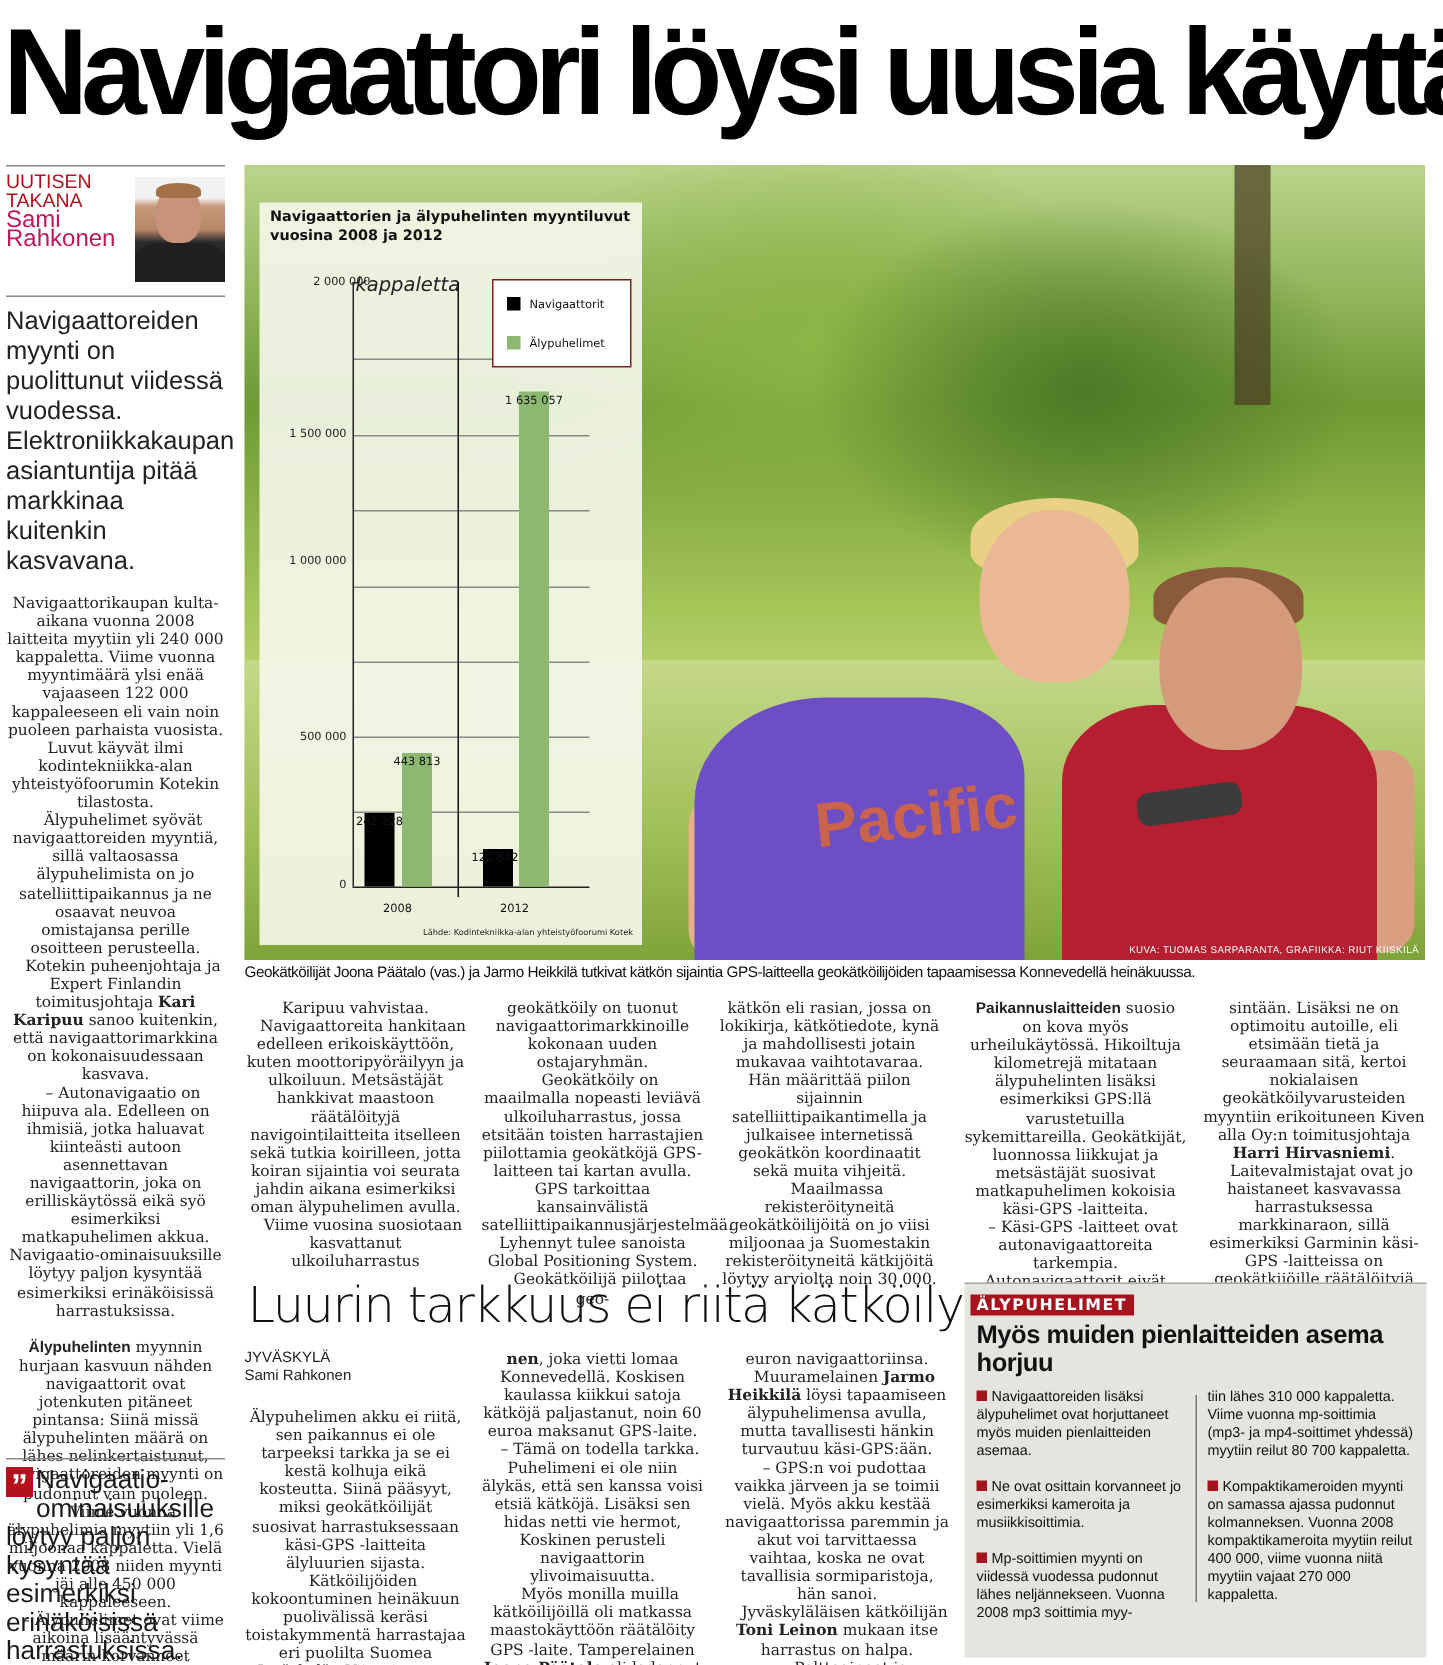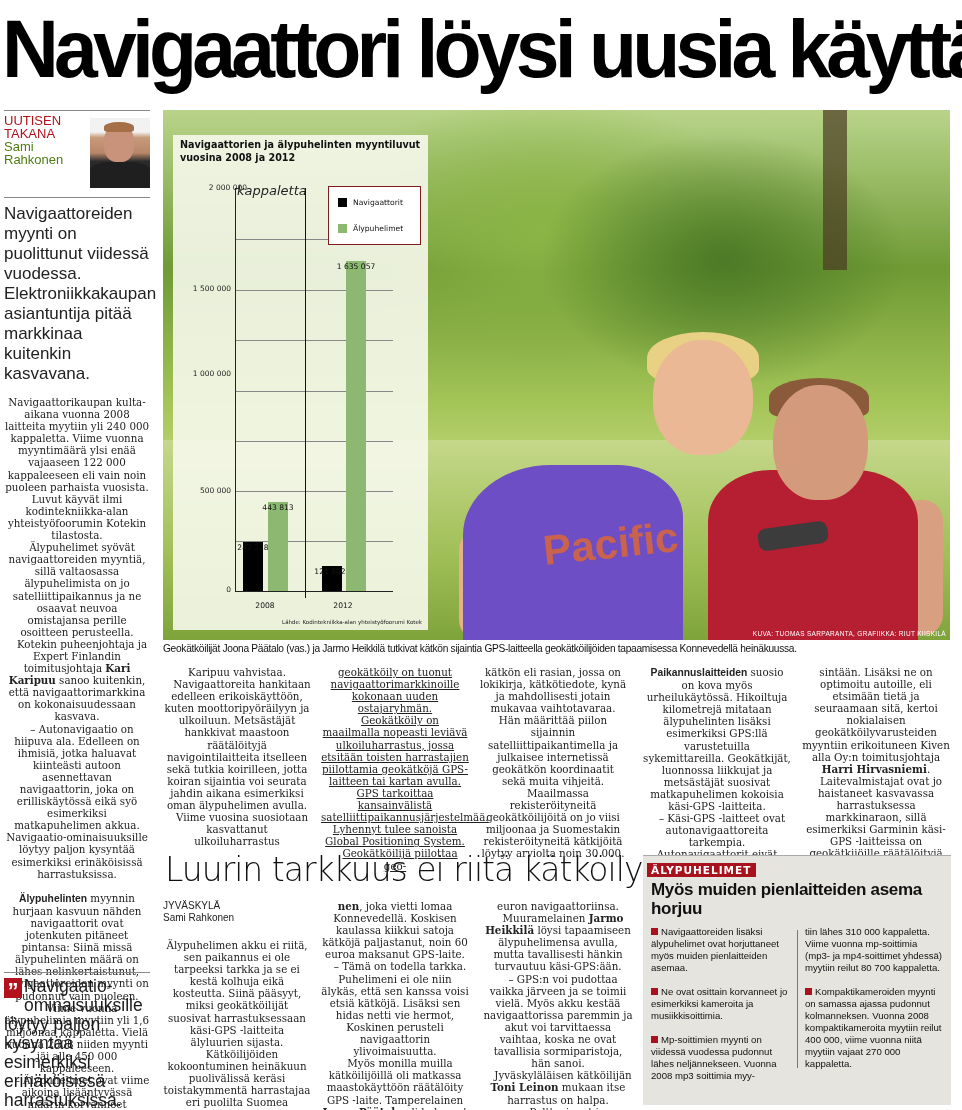--- a/index.html
+++ b/index.html
@@ -21,21 +21,21 @@
   .body-text p.ind { text-indent: 10px; }
   .body-text b { font-weight: 700; }
   .sans-bold { font-family: "Liberation Sans", sans-serif; font-weight: 700; }
   .gap { height: 12px; }
 
   
   .left-col { position: absolute; left: 4px; top: 110px; width: 146px; }
   .rule { border-top: 1px solid #888; }
   .byline-box { position: relative; height: 75px; }
   .byline-kicker { font-family: "Liberation Sans", sans-serif; color: #b3121c; font-size: 13px; line-height: 13px; margin-top: 3px; }
-  .byline-name { font-family: "Liberation Sans", sans-serif; color: #4d7c0f; font-size: 13px; line-height: 13px; }
+  .byline-name { font-family: "Liberation Sans", sans-serif; color: #be185d; font-size: 16px; line-height: 13px; }
   .avatar { position: absolute; right: 0; top: 4px; width: 60px; height: 70px; background: linear-gradient(180deg,#f2f2f2 0%, #f2f2f2 20%, #c79a7c 28%, #b88668 50%, #2b2b2b 62%, #1e1e1e 100%); border-radius: 0; overflow: hidden; }
   .avatar .head { position: absolute; left: 14px; top: 6px; width: 30px; height: 38px; border-radius: 45% 45% 40% 40%; background: #c9927a; }
   .avatar .hair { position: absolute; left: 14px; top: 4px; width: 30px; height: 10px; border-radius: 50% 50% 20% 20%; background: #a57048; }
   .avatar .shirt { position: absolute; left: 0; top: 44px; width: 60px; height: 30px; background: #1f1f1f; border-radius: 30% 30% 0 0; }
   .lead {
     font-family: "Liberation Sans", sans-serif; font-size: 17px; line-height: 20px;
     color: #222; margin-top: 8px; padding-top: 6px; border-top: 1px solid #888; font-weight: 300;
   }
   .left-body { margin-top: 12px; }
 
@@ -206,21 +206,21 @@
   <div class="chart-source">Lähde: Kodintekniikka-alan yhteistyöfoorumi Kotek</div>
 </div>
 
 <div class="caption">Geokätköilijät Joona Päätalo (vas.) ja Jarmo Heikkilä tutkivat kätkön sijaintia GPS-laitteella geokätköilijöiden tapaamisessa Konnevedellä heinäkuussa.</div>
 
 <div class="col body-text" style="left:163px; top:666px; width:148px;">
   <p>Karipuu vahvistaa.</p>
   <p class="ind">Navigaattoreita hankitaan edelleen erikoiskäyttöön, kuten moottoripyöräilyyn ja ulkoiluun. Metsästäjät hankkivat maastoon räätälöityjä navigointilaitteita itselleen sekä tutkia koirilleen, jotta koiran sijaintia voi seurata jahdin aikana esimerkiksi oman älypuhelimen avulla.</p>
   <p class="ind">Viime vuosina suosiotaan kasvattanut ulkoiluharrastus</p>
 </div>
-<div class="col body-text" style="left:321px; top:666px; width:148px;text-decoration:underline;">
+<div class="col body-text" style="left:321px; top:666px; width:148px;">
   <p>geokätköily on tuonut navigaattorimarkkinoille kokonaan uuden ostajaryhmän.</p>
   <p class="ind">Geokätköily on maailmalla nopeasti leviävä ulkoiluharrastus, jossa etsitään toisten harrastajien piilottamia geokätköjä GPS-laitteen tai kartan avulla. GPS tarkoittaa kansainvälistä satelliittipaikannusjärjestelmää. Lyhennyt tulee sanoista Global Positioning System.</p>
   <p class="ind">Geokätköilijä piilottaa geo-</p>
 </div>
 <div class="col body-text" style="left:479px; top:666px; width:148px;">
   <p>kätkön eli rasian, jossa on lokikirja, kätkötiedote, kynä ja mahdollisesti jotain mukavaa vaihtotavaraa. Hän määrittää piilon sijainnin satelliittipaikantimella ja julkaisee internetissä geokätkön koordinaatit sekä muita vihjeitä.</p>
   <p class="ind">Maailmassa rekisteröityneitä geokätköilijöitä on jo viisi miljoonaa ja Suomestakin rekisteröityneitä kätkijöitä löytyy arviolta noin 30 000.</p>
 </div>
 <div class="col body-text" style="left:643px; top:666px; width:148px;">
   <p><span class="sans-bold">Paikannuslaitteiden</span><span> suosio on kova myös urheilukäytössä. Hikoiltuja kilometrejä mitataan älypuhelinten lisäksi esimerkiksi GPS:llä varustetuilla sykemittareilla. Geokätkijät, luonnossa liikkujat ja metsästäjät suosivat matkapuhelimen kokoisia käsi-GPS -laitteita.</span></p>

